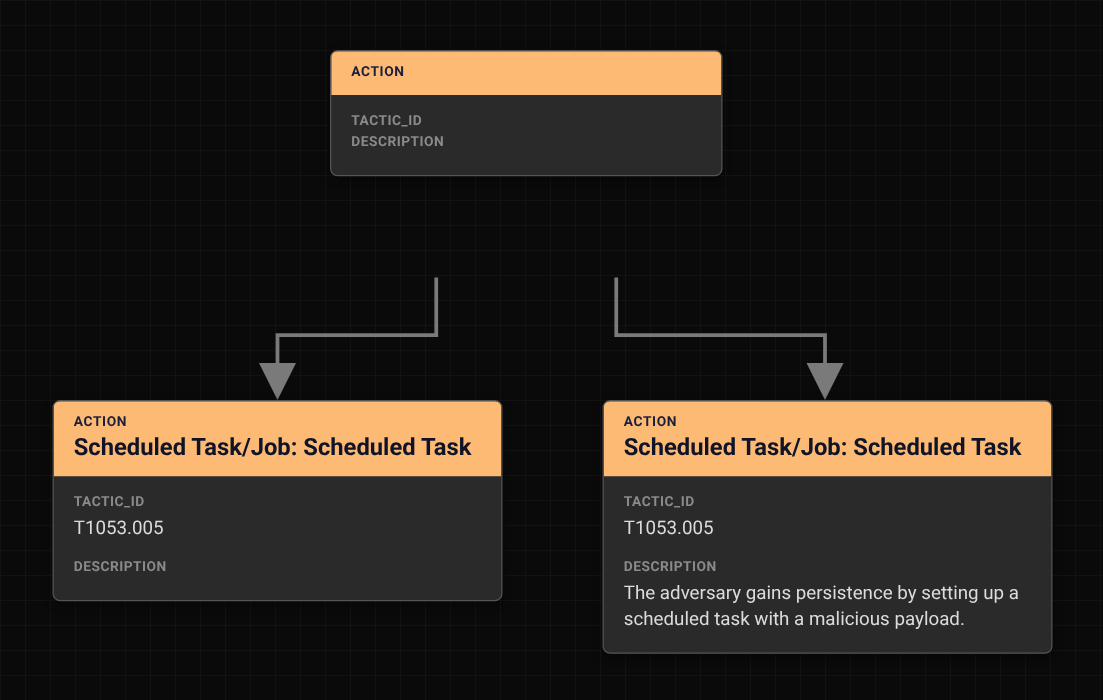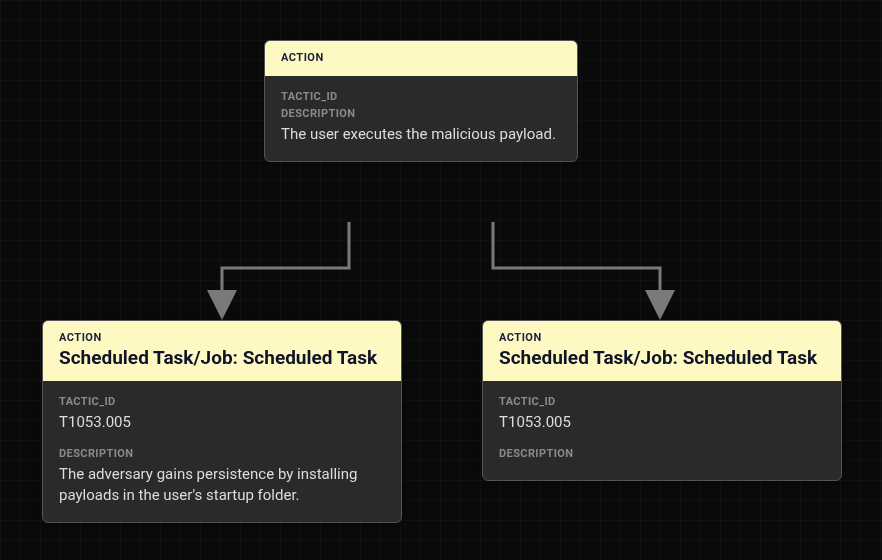--- a/index.html
+++ b/index.html
@@ -19,21 +19,21 @@
   }
   .node {
     position: absolute;
     background: #2a2a2a;
     border: 1px solid #555;
     border-radius: 6px;
     overflow: hidden;
     box-shadow: 0 2px 8px rgba(0,0,0,0.4);
   }
   .node-header {
-    background: #fef9c3;
+    background: #fdba74;
     padding: 10px 16px 12px 16px;
   }
   .node-header .kicker {
     font-size: 11px;
     font-weight: 700;
     letter-spacing: 0.5px;
     color: #1a1f3a;
   }
   .node-header .title {
     font-size: 19px;
@@ -80,40 +80,39 @@
   <path d="M 493 222 L 493 268 L 660 268 L 660 314" fill="none" stroke="#7a7a7a" stroke-width="3" marker-end="url(#arrow)"></path>
 </svg>
 
 <div class="node" style="left:264px; top:40px; width:314px;">
   <div class="node-header">
     <div class="kicker">ACTION</div>
   </div>
   <div class="node-body">
     <div class="field-label">TACTIC_ID</div>
     <div class="field-label">DESCRIPTION</div>
-    <div class="field-value">The user executes the malicious payload.</div>
   </div>
 </div>
 
 <div class="node" style="left:42px; top:320px; width:360px;">
   <div class="node-header">
     <div class="kicker">ACTION</div>
     <div class="title">Scheduled Task/Job: Scheduled Task</div>
   </div>
   <div class="node-body">
     <div class="field-label">TACTIC_ID</div>
     <div class="field-value">T1053.005</div>
     <div class="field-label">DESCRIPTION</div>
-    <div class="field-value">The adversary gains persistence by installing payloads in the user's startup folder.</div>
   </div>
 </div>
 
 <div class="node" style="left:482px; top:320px; width:360px;">
   <div class="node-header">
     <div class="kicker">ACTION</div>
     <div class="title">Scheduled Task/Job: Scheduled Task</div>
   </div>
   <div class="node-body">
     <div class="field-label">TACTIC_ID</div>
     <div class="field-value">T1053.005</div>
     <div class="field-label">DESCRIPTION</div>
+    <div class="field-value">The adversary gains persistence by setting up a scheduled task with a malicious payload.</div>
   </div>
 </div>
 
 </body></html>

